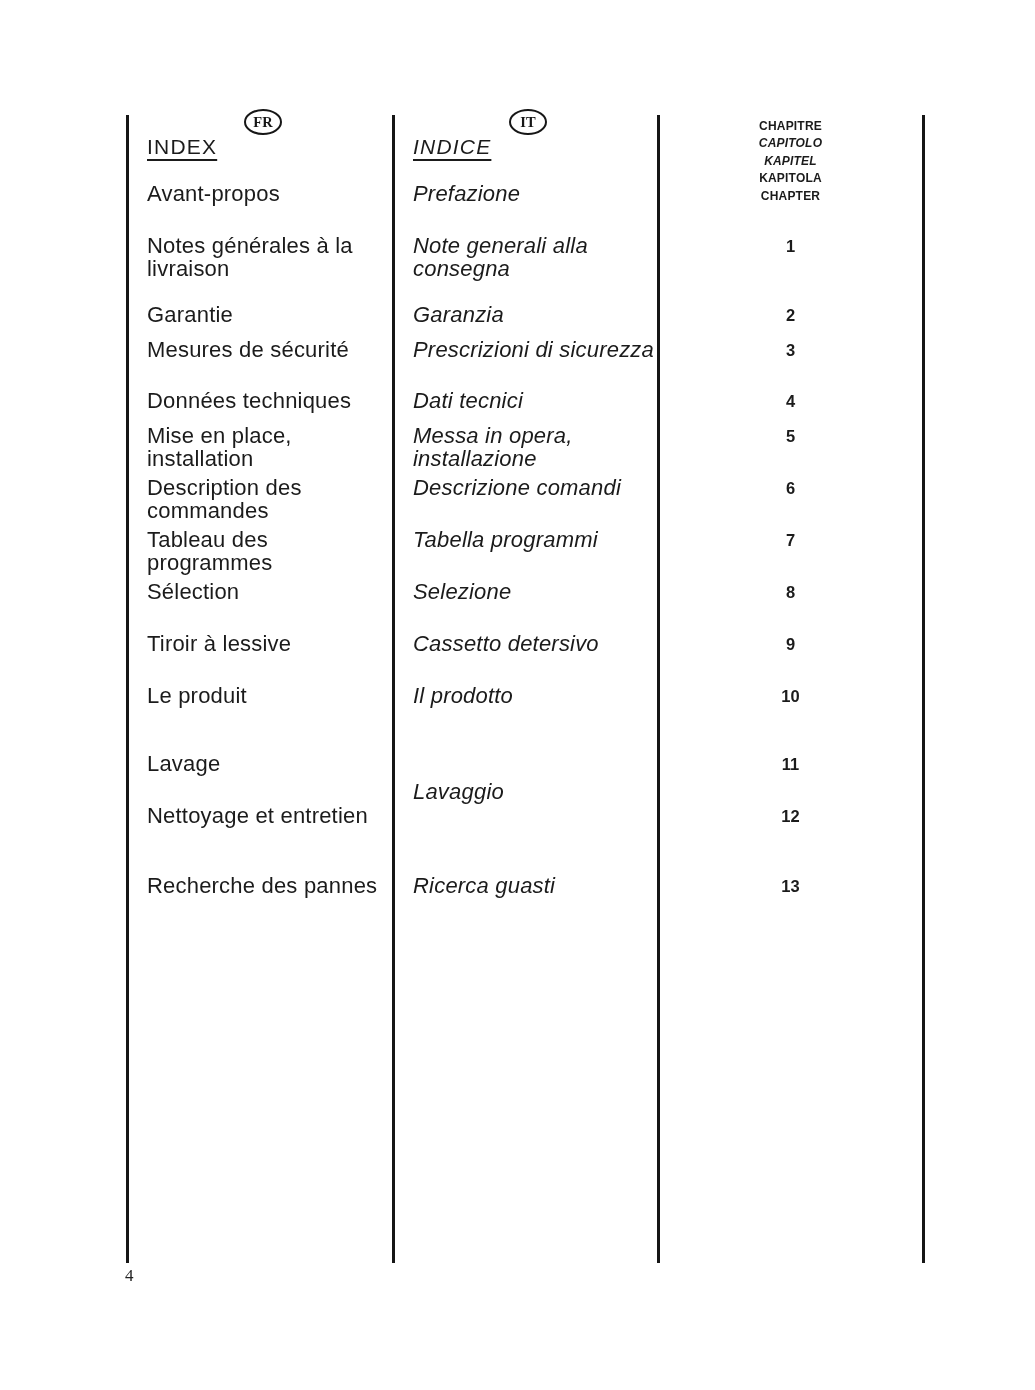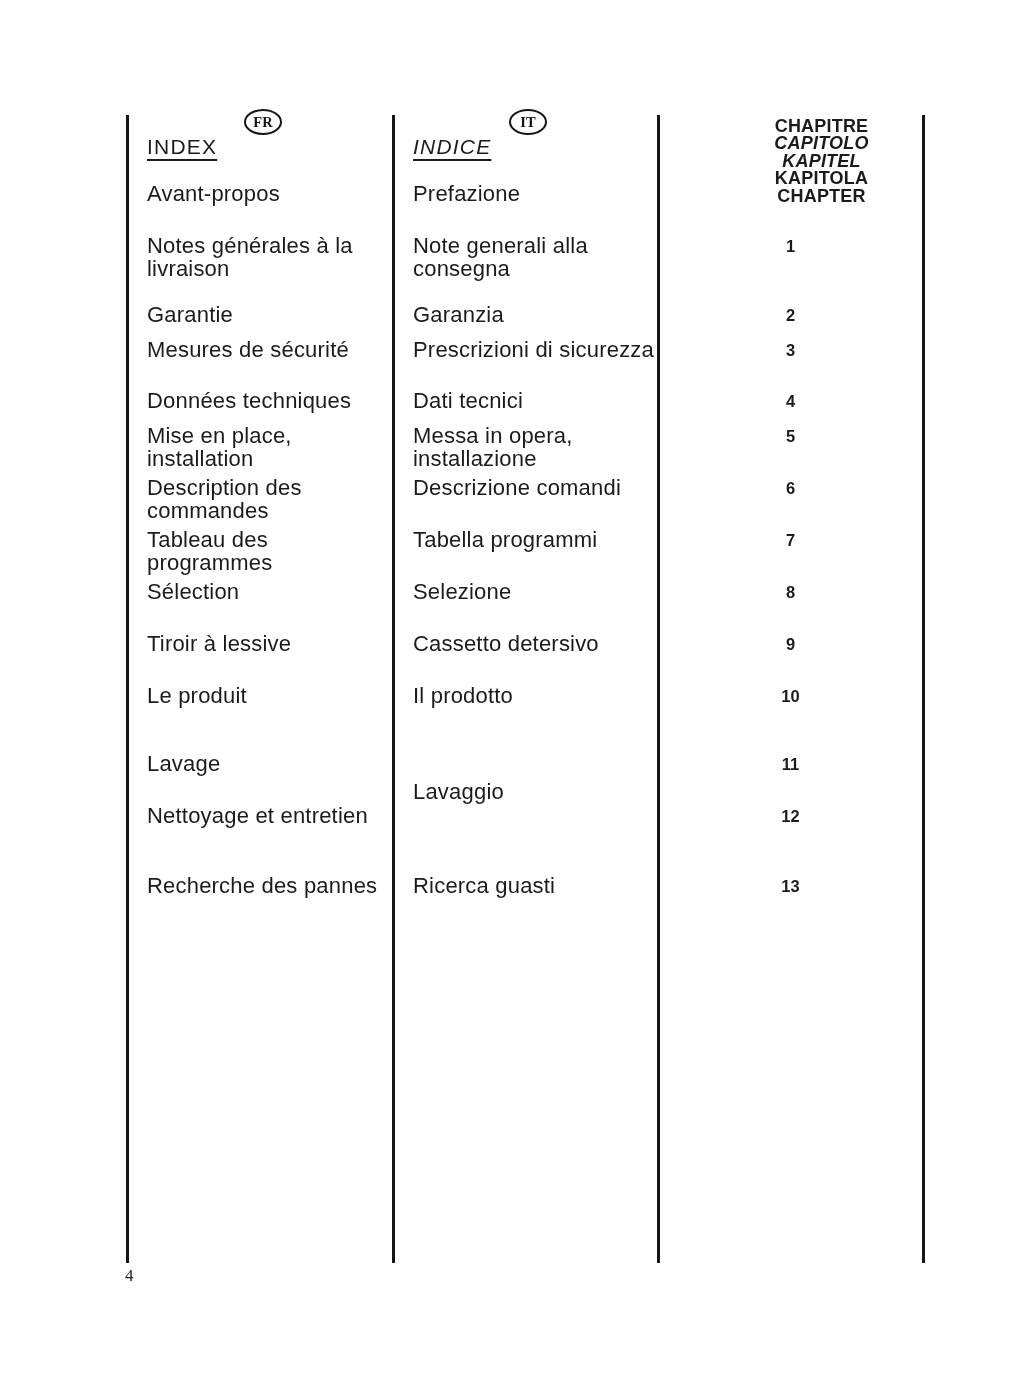--- a/index.html
+++ b/index.html
@@ -16,28 +16,28 @@
   }
   .heading {
     position:absolute; top:135px; margin:0; font-size:21px; font-weight:400;
     letter-spacing:1.2px; text-decoration:underline; text-underline-offset:5px;
     text-decoration-thickness:1.5px;
     text-align:right;
   }
   .ital { font-style:italic; }
   .chapter-header {
     position:absolute; left:657px; top:118px; width:267px; text-align:center;
-    font-weight:bold; font-size:18px; line-height:17.4px; letter-spacing:0.2px;margin-left:31px;
+    font-weight:bold; font-size:12px; line-height:17.4px; letter-spacing:0.2px;
   }
   .cell {
     position:absolute; font-size:22px; line-height:22.5px; white-space:pre-line;
     letter-spacing:0.2px;
   }
   .cell.frc { left:147px; width:242px; }
-  .cell.itc { left:413px; width:248px; }
+  .cell.itc { left:413px; width:248px; font-style:italic; }
   .chnum {
     position:absolute; left:657px; width:267px; text-align:center;
     font-weight:bold; font-size:16.5px;
   }
   .pagenum {
     position:absolute; left:125px; top:1266px;
     font-family:"Liberation Serif", serif; font-size:17px; color:#222;
   }
 </style>
 </head>

